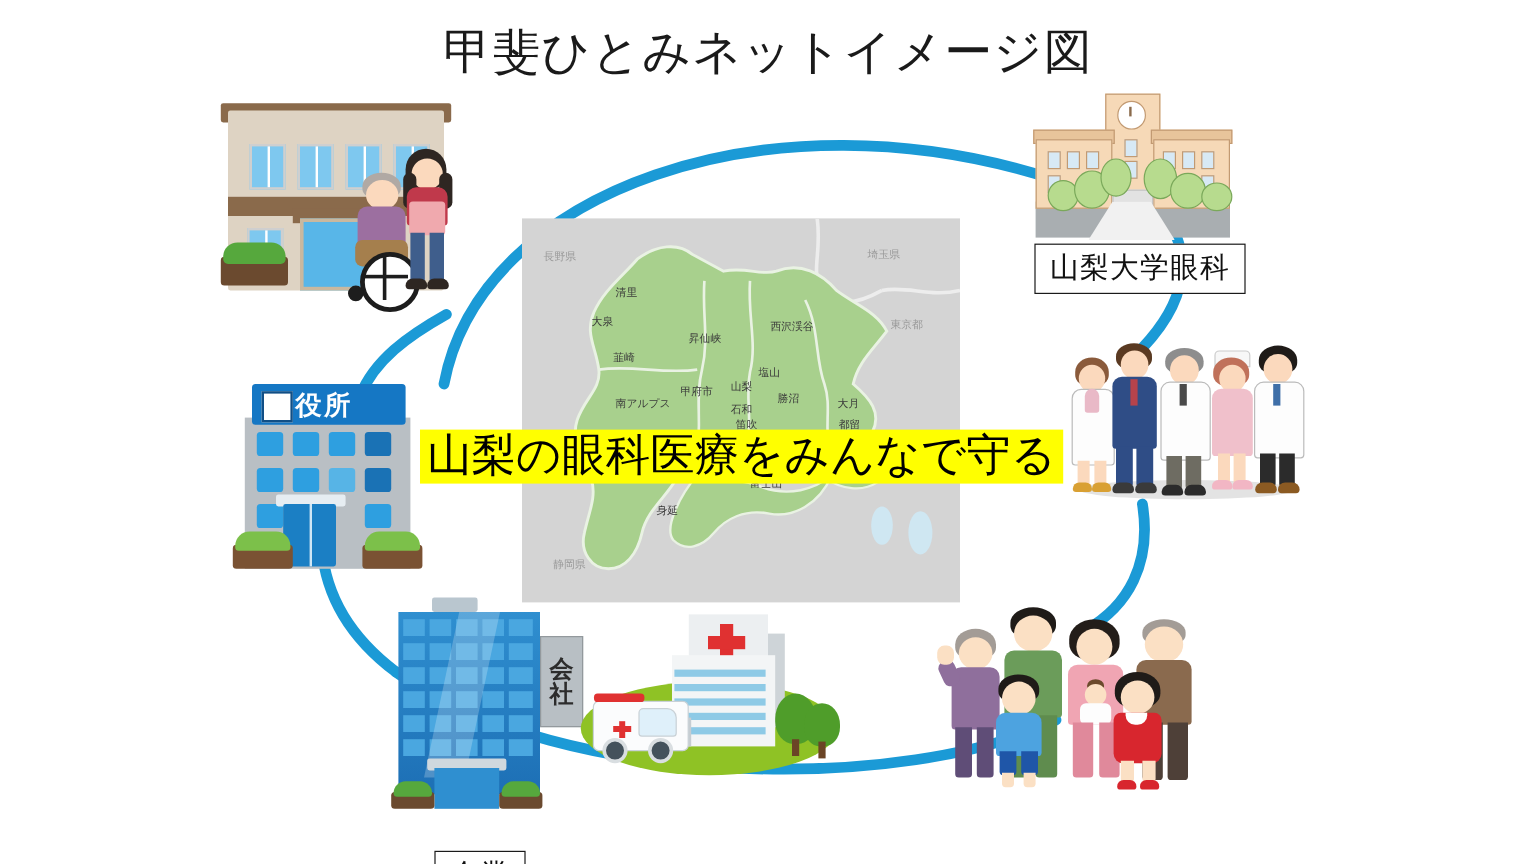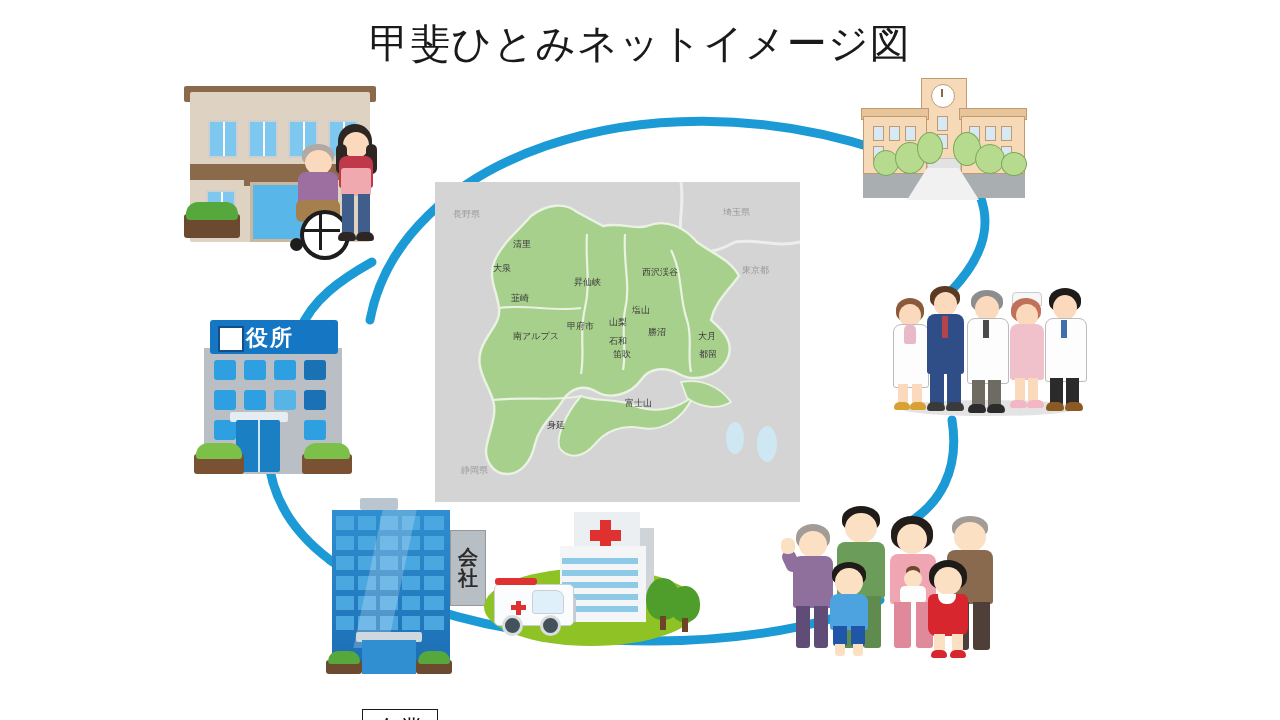--- a/index.html
+++ b/index.html
@@ -200,20 +200,21 @@
     <div class="city" style="left:213px;top:144px">勝沼</div>
     <div class="city" style="left:174px;top:153px">石和</div>
     <div class="city" style="left:178px;top:166px">笛吹</div>
     <div class="city" style="left:78px;top:148px">南アルプス</div>
     <div class="city" style="left:263px;top:148px">大月</div>
     <div class="city" style="left:264px;top:166px">都留</div>
     <div class="city" style="left:112px;top:237px">身延</div>
     <div class="city" style="left:190px;top:215px">富士山</div>
   </div>
 
+  <div class="banner">山梨の眼科医療をみんなで守る</div>
 
   <div class="ill" style="left:172px;top:82px;width:220px;height:170px;">
     <div class="wf-roof"></div>
     <div class="wf-b1"></div>
     <div class="wf-band"></div>
     <div class="wfwin" style="left:36px;top:38px"></div>
     <div class="wfwin" style="left:76px;top:38px"></div>
     <div class="wfwin" style="left:116px;top:38px"></div>
     <div class="wfwin" style="left:156px;top:38px"></div>
     <div class="wfwin" style="left:34px;top:108px"></div>
@@ -363,20 +364,21 @@
       <div class="uw" style="left:82px;top:62px"></div>
     <div class="un-step"></div>
     <div class="un-plaza"></div>
     <div class="un-tree" style="left:18px;top:78px;width:24px;height:24px"></div>
     <div class="un-tree" style="left:40px;top:70px;width:28px;height:30px"></div>
     <div class="un-tree" style="left:62px;top:60px;width:24px;height:30px"></div>
     <div class="un-tree" style="left:98px;top:60px;width:26px;height:32px"></div>
     <div class="un-tree" style="left:120px;top:72px;width:28px;height:28px"></div>
     <div class="un-tree" style="left:146px;top:80px;width:24px;height:22px"></div>
   </div>
+  <div class="nlabel" style="left:862px;top:203px;">山梨大学眼科</div>
 
   <div class="ill" style="left:885px;top:272px;width:210px;height:150px;">
     <div class="shadow" style="left:14px;top:128px;width:180px;height:16px"></div>
 
     <div class="pp" style="left:6px;top:26px;width:40px;height:116px">
       <div class="hair" style="left:5px;top:0;width:28px;height:24px;background:#8a5a3b"></div>
       <div class="head" style="left:8px;top:6px;width:22px;height:23px;background:#fbd9bd"></div>
       <div class="body" style="left:2px;top:26px;width:34px;height:62px;background:#fdfdfd;border:1.4px solid #bbb"></div>
       <div class="body" style="left:13px;top:26px;width:12px;height:20px;background:#e9b9c7"></div>
       <div class="leg" style="left:7px;top:86px;width:10px;height:22px;background:#fbd9bd"></div>

